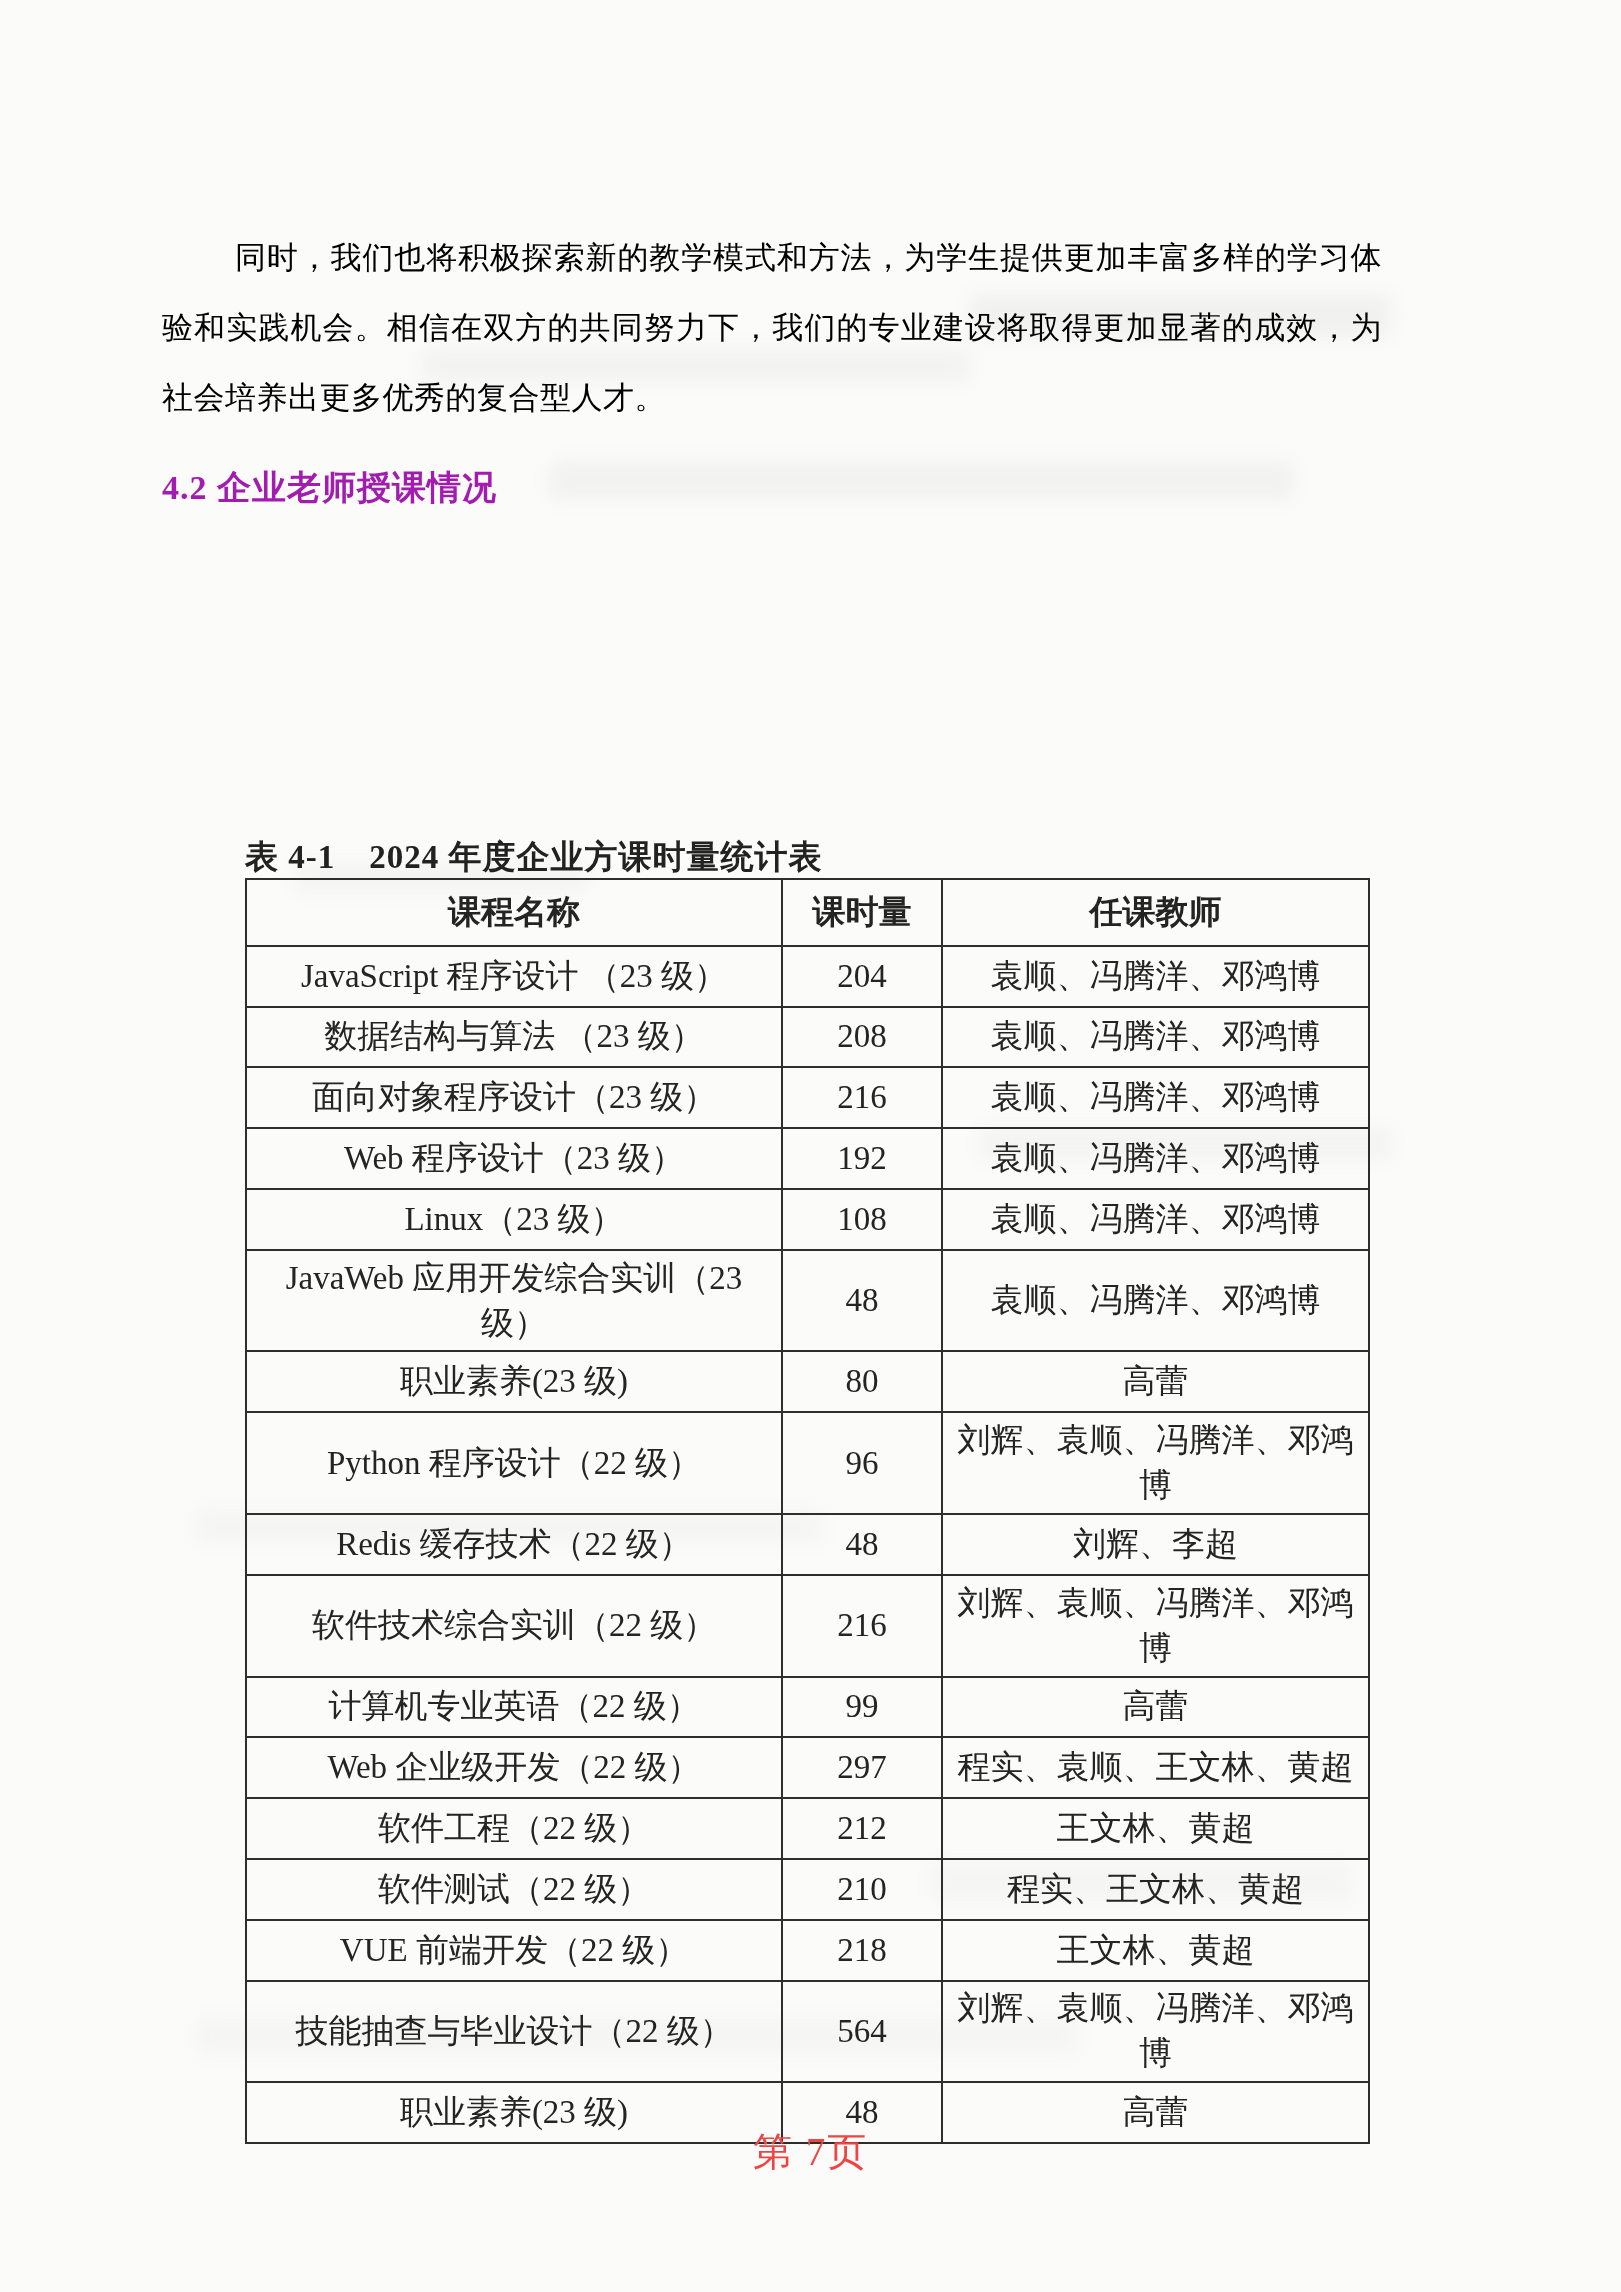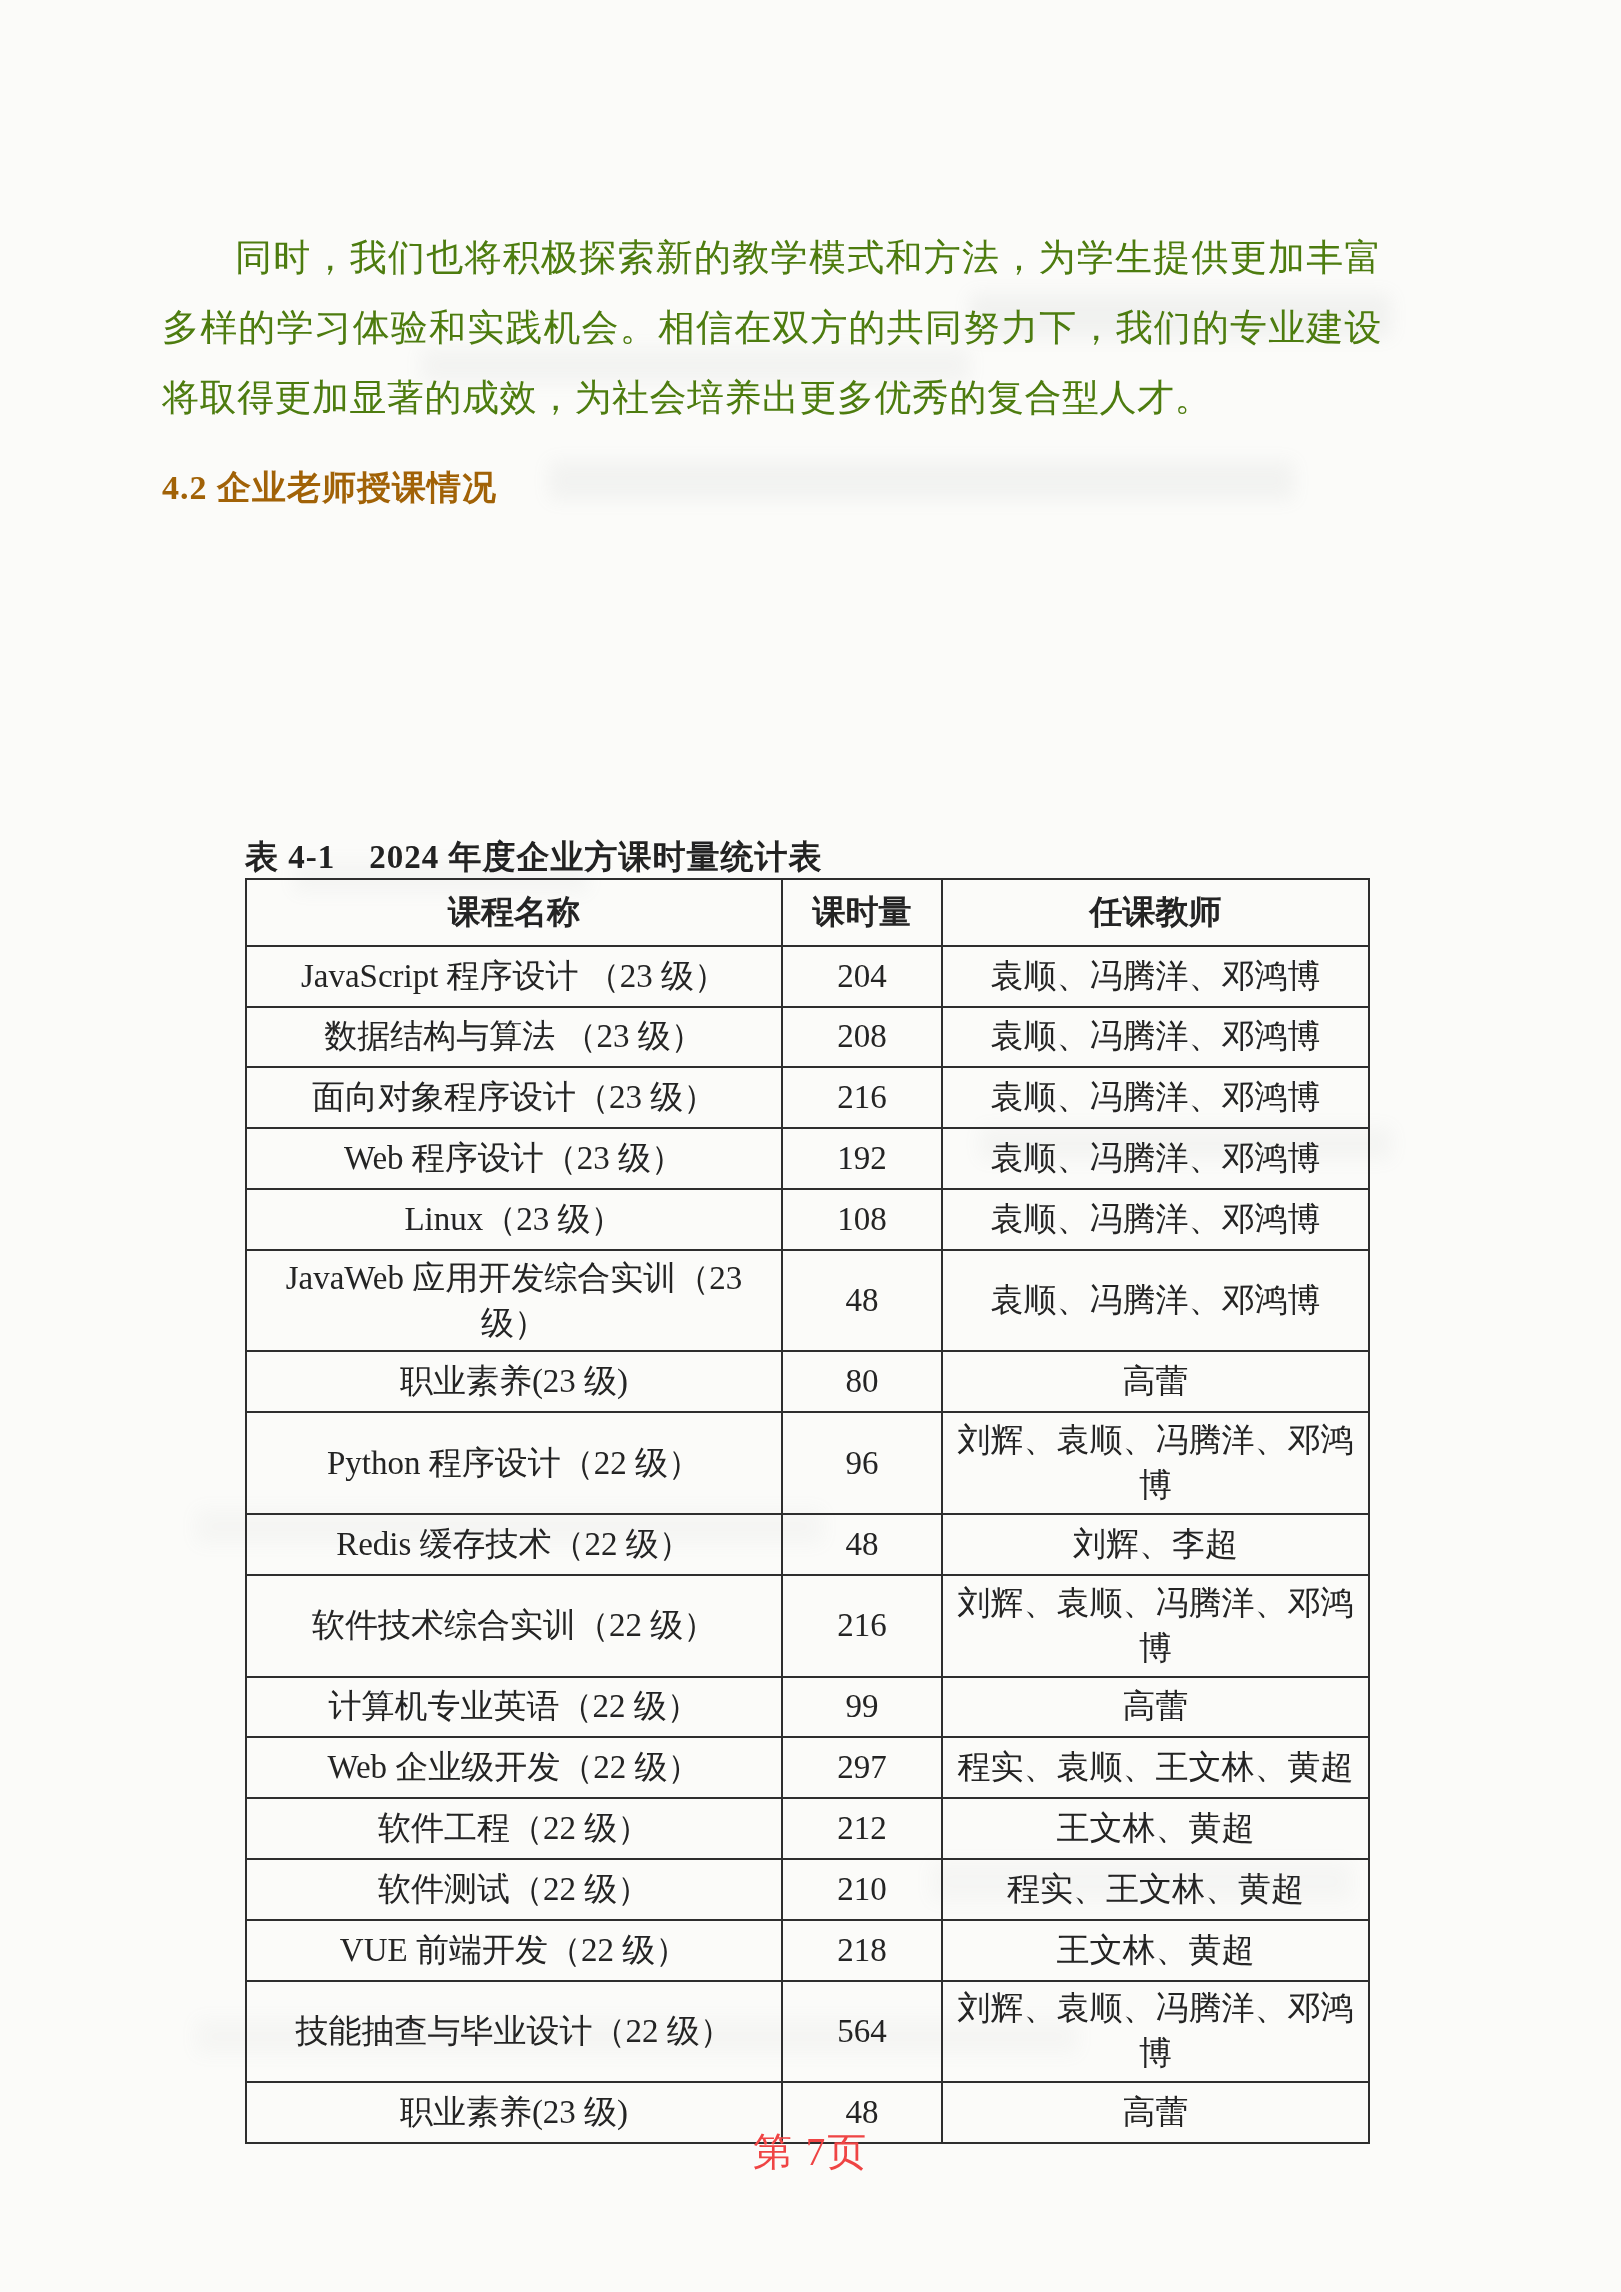--- a/index.html
+++ b/index.html
@@ -30,37 +30,37 @@
   .a5 { left: 980px; top: 1127px; width: 412px; height: 33px; opacity: .07; }
   .a6 { left: 196px;  top: 1509px; width: 627px; height: 35px; opacity: .06; }
   .a7 { left: 931px;  top: 1862px; width: 421px; height: 39px; opacity: .06; }
   .a8 { left: 196px;  top: 2019px; width: 882px; height: 35px; opacity: .06; }
 
   .body-text {
     position: absolute;
     left: 162px;
     width: 1220px;
     margin: 0;
-    font-size: 37px;
+    font-size: 31px;
     letter-spacing: 0.5px;
     text-align: justify;
     text-indent: 73px;
-    color: #4d7c0f;
+    color: #000000;
   }
   .para1 { top: 223px; line-height: 70px; }
   .para2 { top: 537px; line-height: 66px; }
 
   .section-heading {
     position: absolute;
     left: 162px;
     top: 465px;
     margin: 0;
     font-size: 34px;
     font-weight: bold;
-    color: #a16207;
+    color: #a21caf;
     letter-spacing: 1px;
   }
 
   .table-caption {
     position: absolute;
     left: 245px;
     top: 835px;
     width: 1123px;
     font-size: 33px;
     font-weight: 600;

